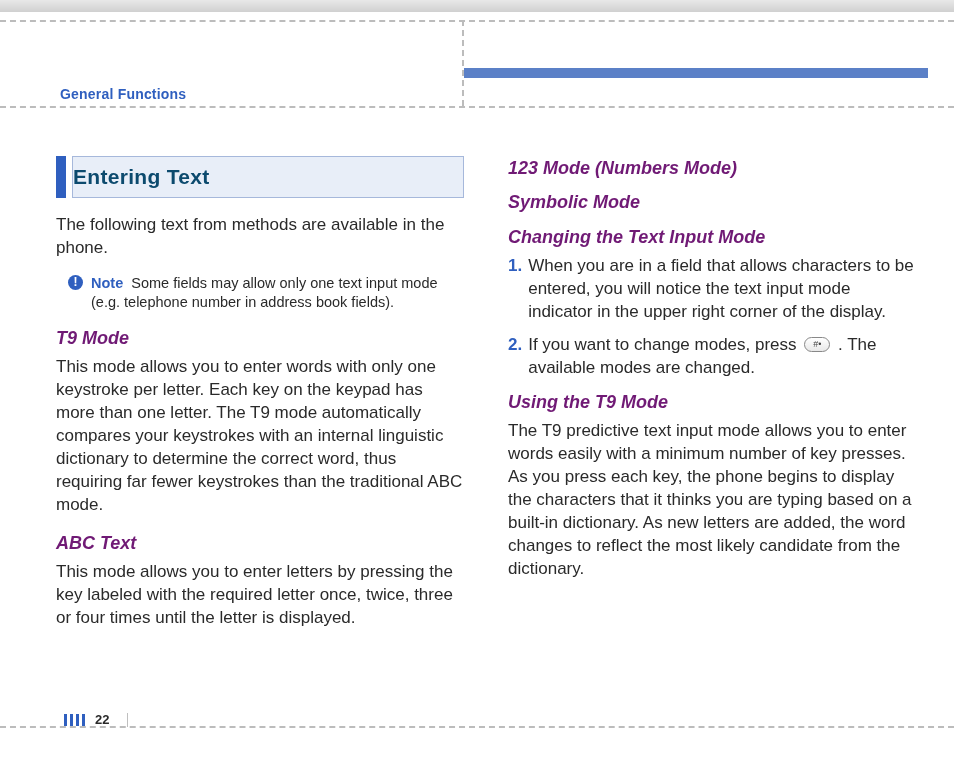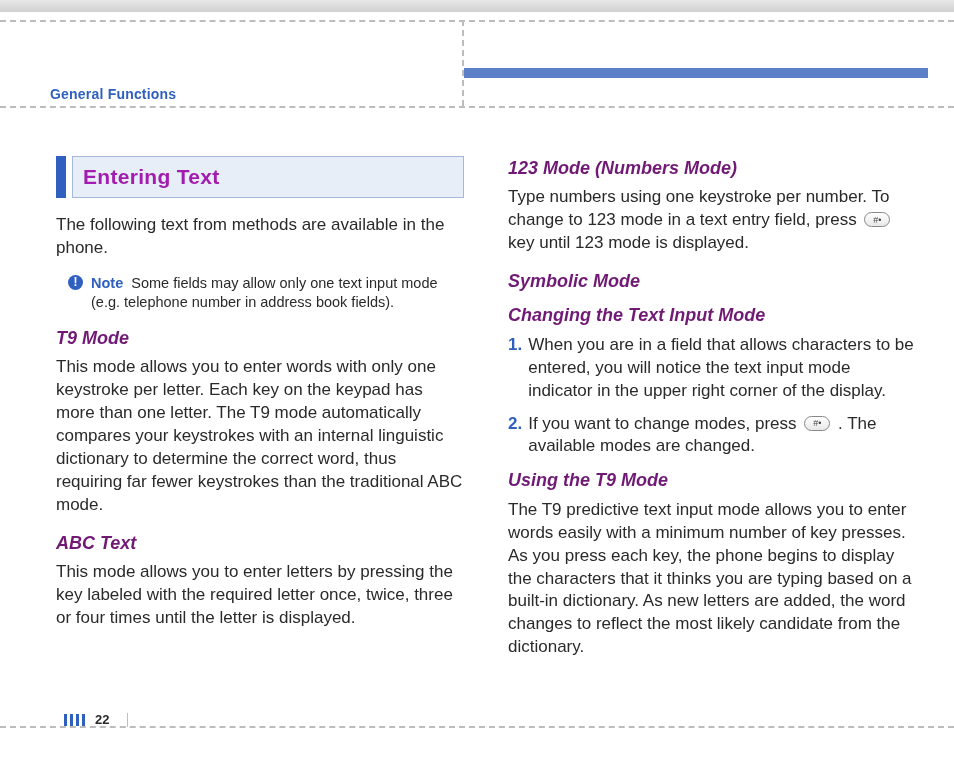--- a/index.html
+++ b/index.html
@@ -34,21 +34,21 @@
     left: 464px;
     right: 26px;
     height: 10px;
     background: #5b80c7;
   }
 
   
   .section-label {
     position: absolute;
     top: 86px;
-    left: 50px;
+    left: 60px;
     font-size: 14px;
     font-weight: 700;
     color: #2f5fbf;
     letter-spacing: 0.2px;
   }
 
   
   .content {
     position: absolute;
     top: 156px;
@@ -69,22 +69,22 @@
   }
   .hbox-bar {
     width: 10px;
     background: #2f5fbf;
     margin-right: 6px;
   }
   .hbox-body {
     flex: 1;
     background: #e8eef8;
     border: 1px solid #a6b8db;
-    padding: 6px 10px;
-    color: #a21caf;
+    padding: 6px 0;
+    color: #0c4a6e;
     font-weight: 700;
     font-size: 21px;
     letter-spacing: 0.3px;
   }
 
   
   .sub {
     color: #701a75;
     font-style: italic;
     font-weight: 700;
@@ -190,25 +190,20 @@
     <div class="sub">T9 Mode</div>
     <p>This mode allows you to enter words with only one keystroke per letter. Each key on the keypad has more than one letter. The T9 mode automatically compares your keystrokes with an internal linguistic dictionary to determine the correct word, thus requiring far fewer keystrokes than the traditional ABC mode.</p>
 
     <div class="sub">ABC Text</div>
     <p>This mode allows you to enter letters by pressing the key labeled with the required letter once, twice, three or four times until the letter is displayed.</p>
   </div>
 
   <div class="col">
 
     <div class="sub" style="margin-top:0">123 Mode (Numbers Mode)</div>
-    <p>
-      <span>Type numbers using one keystroke per number. To change to 123 mode in a text entry field, press </span>
-      <span class="key-icon">#•</span>
-      <span> key until 123 mode is displayed.</span>
-    </p>
 
     <div class="sub">Symbolic Mode</div>
 
     <div class="sub">Changing the Text Input Mode</div>
 
     <div class="olist">
       <div class="olist-item">
         <span class="olist-num">1.</span>
         <span>When you are in a field that allows characters to be entered, you will notice the text input mode indicator in the upper right corner of the display.</span>
       </div>

